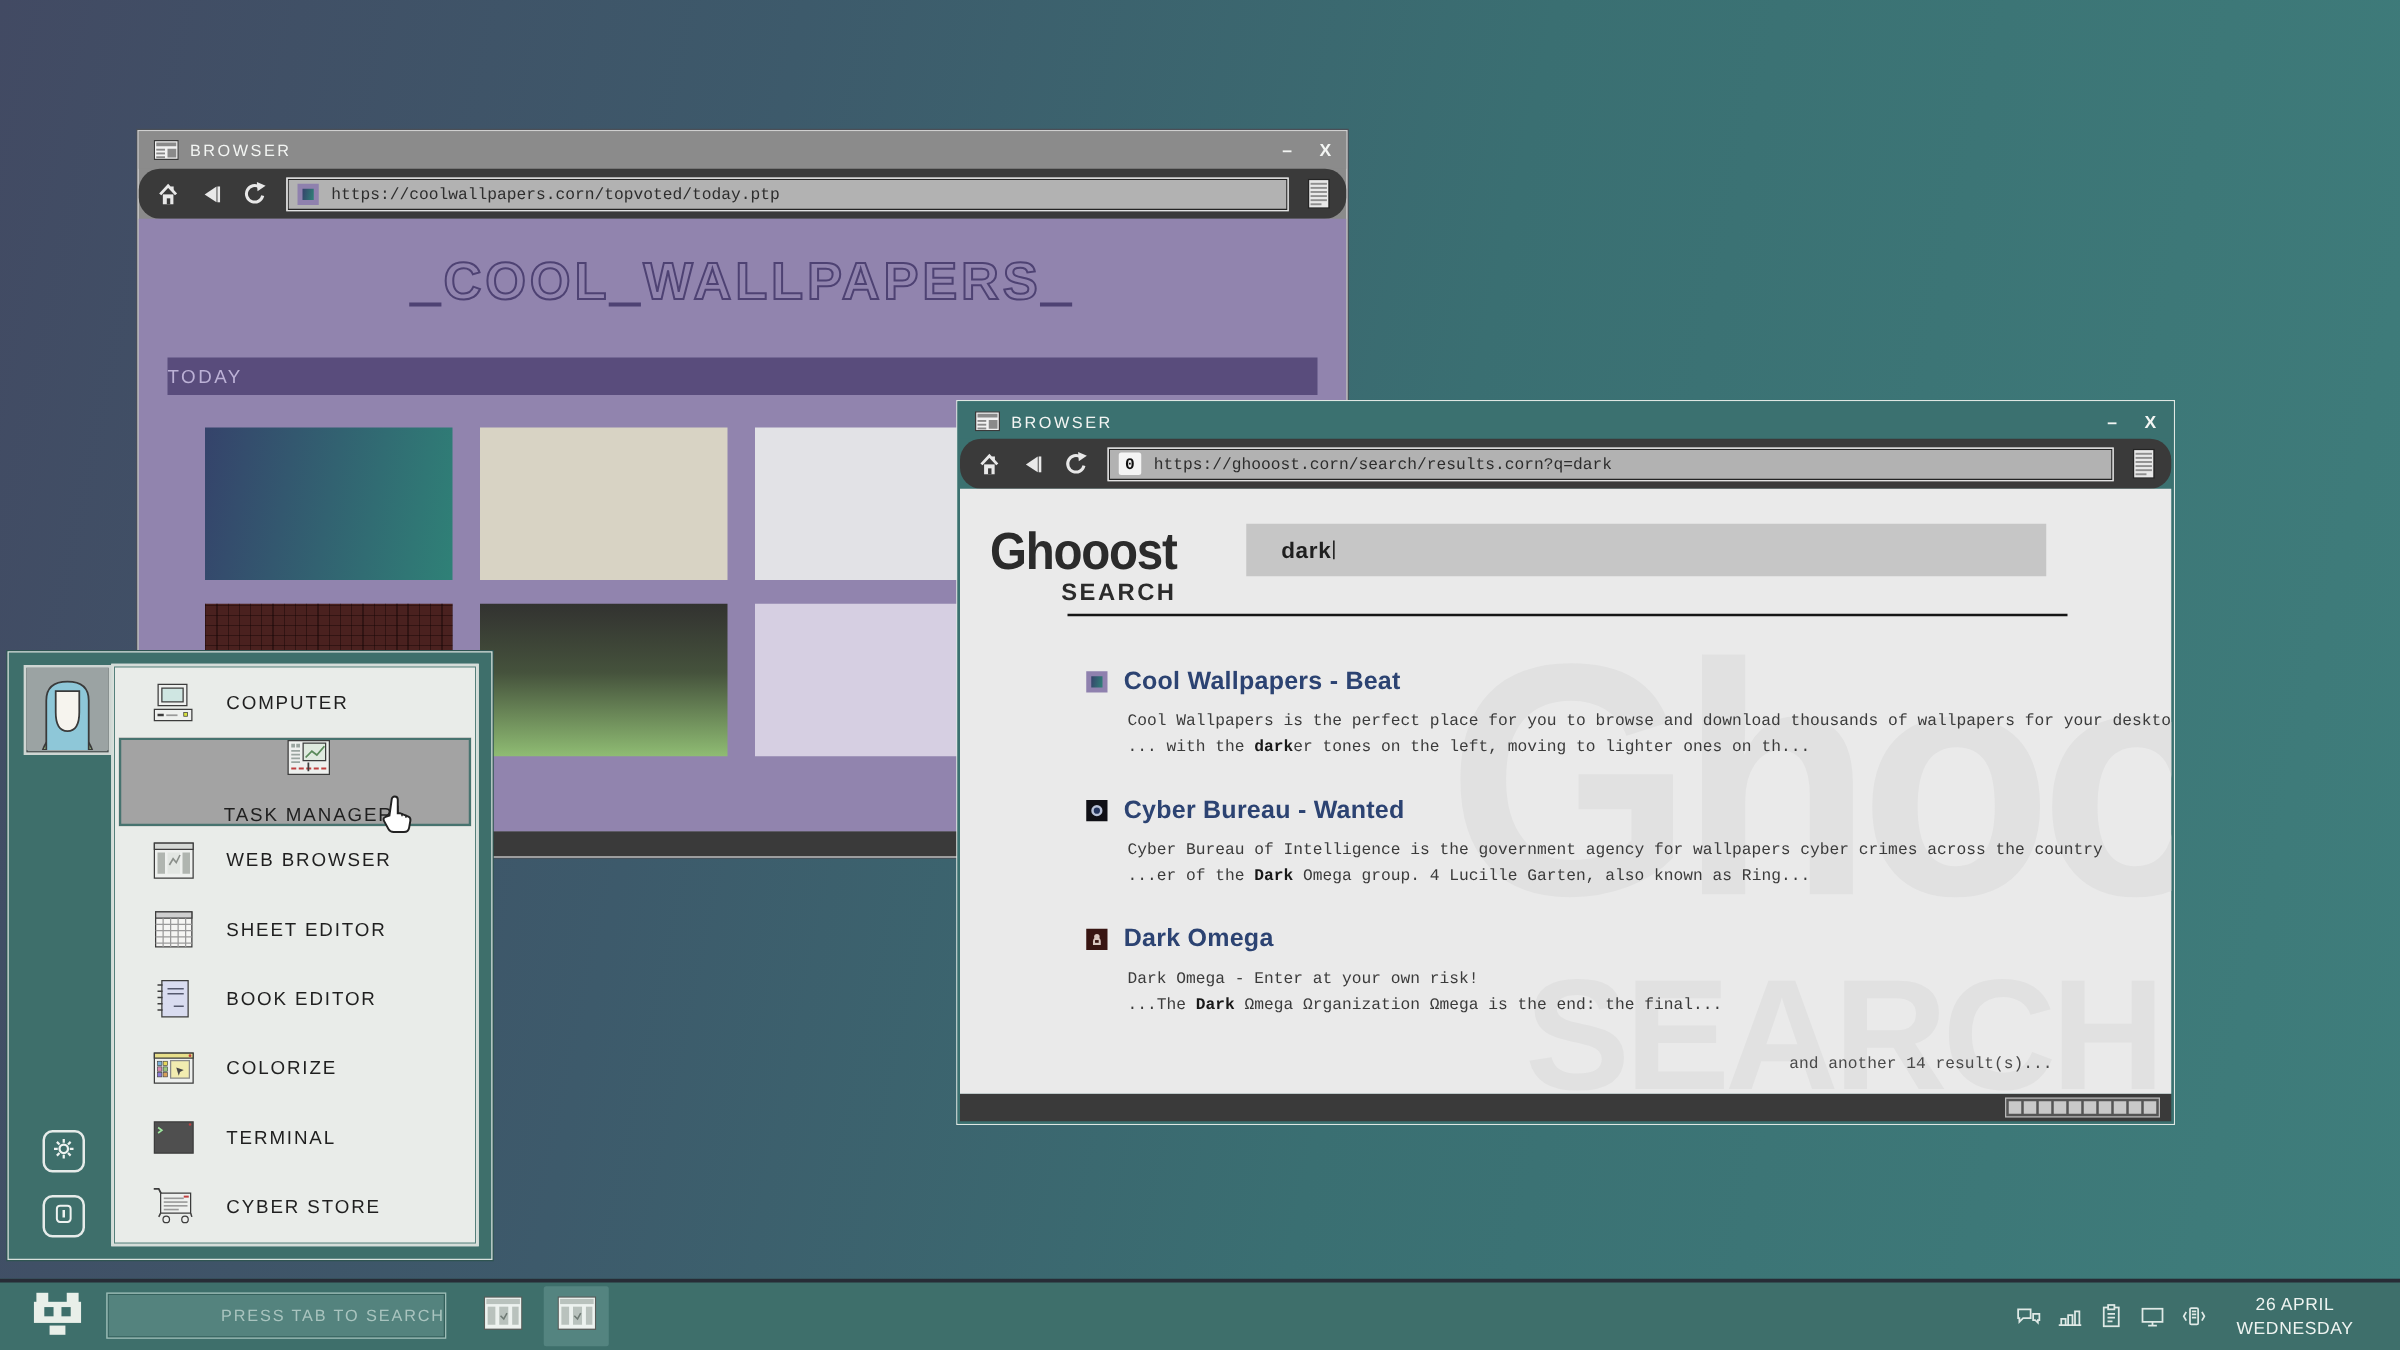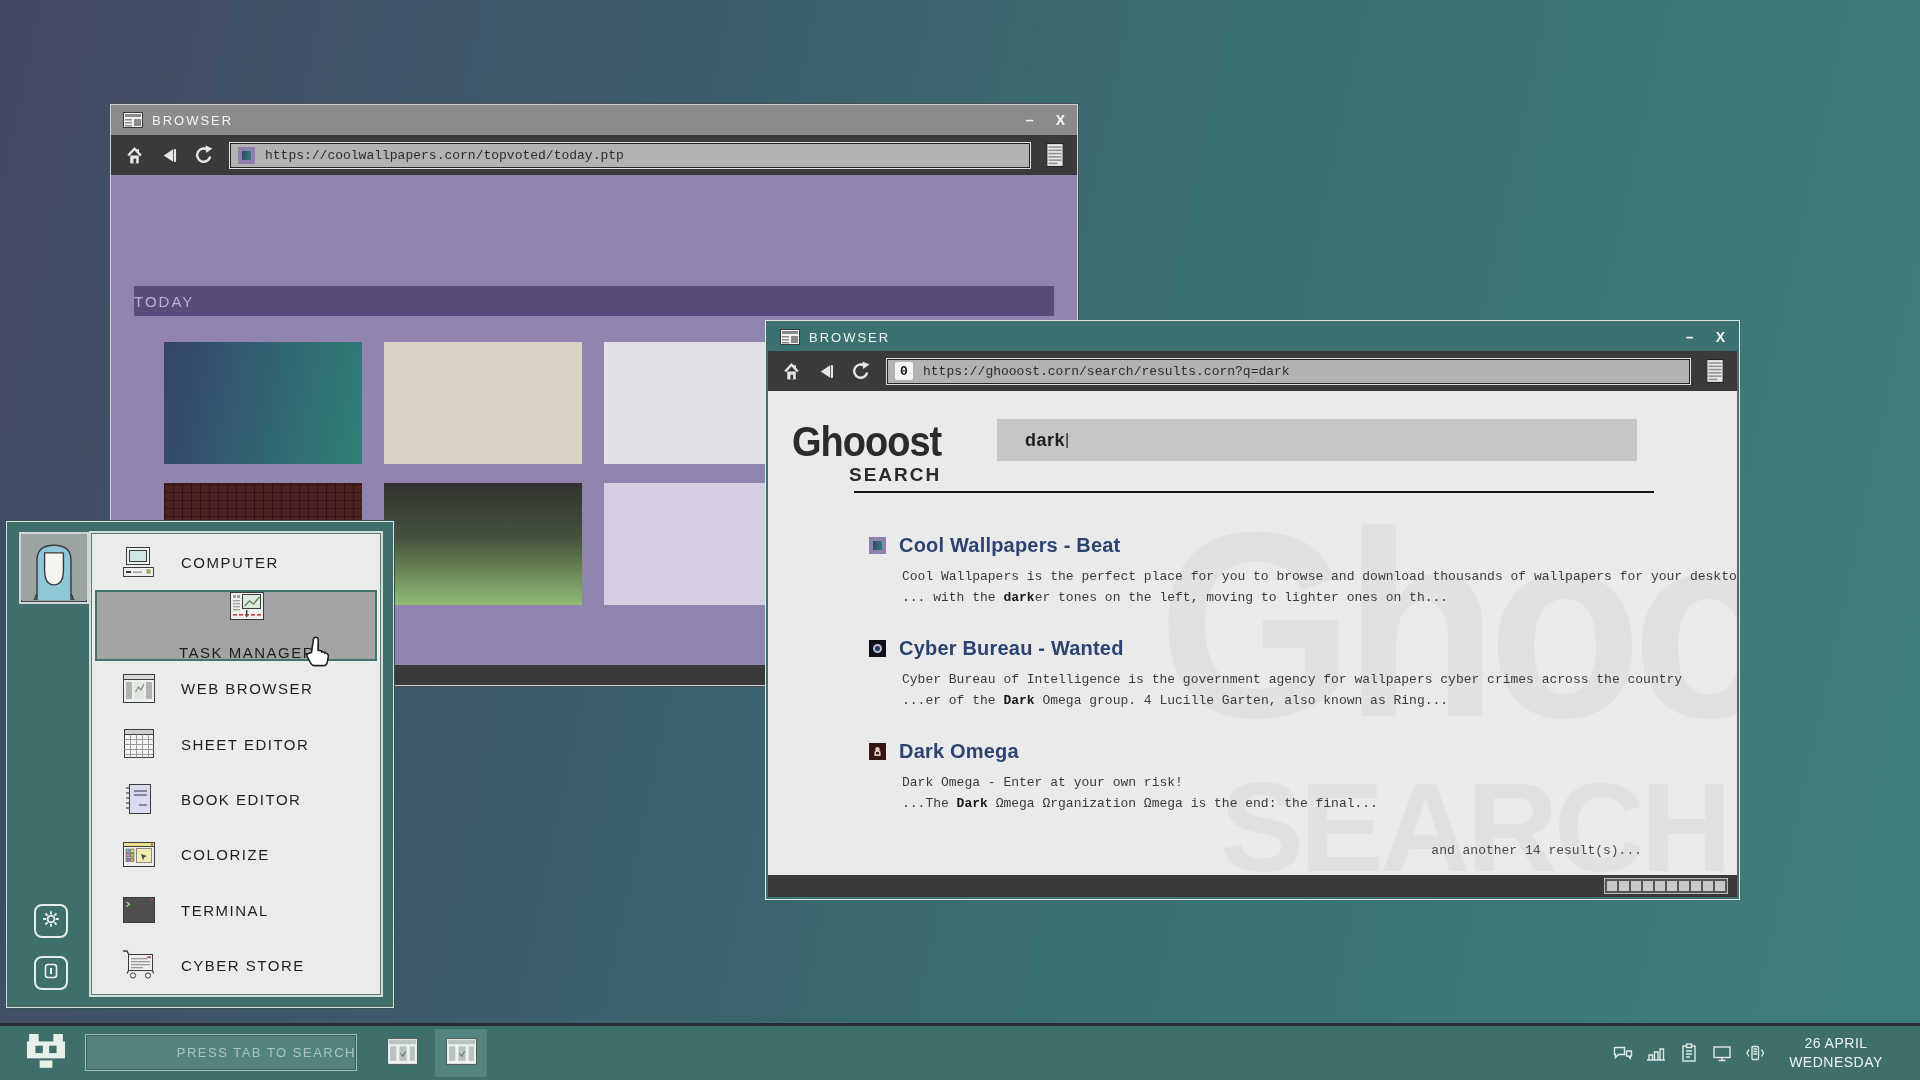--- a/index.html
+++ b/index.html
@@ -13,21 +13,21 @@
   .front-window { left:766px; top:321px; width:973px; height:578px;
                   background:#3b7170; border:2px solid #3b7170; box-shadow:0 0 0 1px #dfe7e3; z-index:3; }
 
   .titlebar { height:30px; display:flex; align-items:center; gap:9px; padding:0 12px; flex:0 0 auto; }
   .back-window .titlebar { background:#8b8b8b; }
   .front-window .titlebar { background:#3b7170; height:28px; }
   .win-title { font-size:13px; letter-spacing:2px; color:#f3f5f3; }
   .win-controls { margin-left:auto; display:flex; gap:22px; }
   .win-btn { color:#f3f5f3; font-size:14px; font-weight:bold; cursor:default; line-height:1; }
 
-  .toolbar { height:40px; background:#3a3a3a; display:flex; align-items:center; gap:15px; padding:0 13px; flex:0 0 auto; }
+  .toolbar { height:40px; background:#3a3a3a; display:flex; align-items:center; gap:15px; padding:0 13px; flex:0 0 auto;border-radius:17px; }
   .tb-icon { width:20px; height:20px; display:flex; align-items:center; justify-content:center; }
   .urlbar { flex:1; height:27px; background:#b2b2b2; border:1px solid #e2e2e2;
             box-shadow:inset 0 0 0 1px #232323; display:flex; align-items:center; gap:10px; padding:0 8px; }
   .url-text { font-family:"Liberation Mono", monospace; font-size:13px; color:#2d2d2d; white-space:nowrap; overflow:hidden; }
   .reader-btn { width:18px; height:24px; }
 
   .statusbar { height:20px; background:#3a3a3a; flex:0 0 auto; display:flex; align-items:center; justify-content:flex-end; padding:0 9px; }
   .front-window .statusbar { height:22px; }
   .segbar { display:flex; gap:2px; padding:2px; border:1px solid #b8b8b8; background:#555; }
   .seg { width:10px; height:10px; background:#c9c9c9; }
@@ -170,20 +170,21 @@
             <rect x="2" y="6" width="12" height="1.4"></rect>
             <rect x="2" y="9" width="12" height="1.4"></rect>
             <rect x="2" y="12" width="12" height="1.4"></rect>
             <rect x="2" y="15" width="12" height="1.4"></rect>
             <rect x="2" y="18" width="8" height="1.4"></rect>
           </g>
         </svg>
     </span>
   </div>
   <div class="content cw-page">
+    <div class="cw-title">_COOL_WALLPAPERS_</div>
     <div class="cw-banner">
       <span class="cw-banner-label">TODAY</span>
     </div>
     <div class="cw-grid">
       <div class="thumb" style="background: linear-gradient(100deg, rgb(53, 67, 107), rgb(47, 129, 119));"></div>
       <div class="thumb" style="background: rgb(216, 211, 196);"></div>
       <div class="thumb" style="background: rgb(226, 226, 230);"></div>
       <div class="thumb" style="background: repeating-linear-gradient(0deg, rgba(20, 5, 5, 0.45) 0px, rgba(20, 5, 5, 0.45) 1px, transparent 1px, transparent 8px), repeating-linear-gradient(90deg, rgba(20, 5, 5, 0.45) 0px, rgba(20, 5, 5, 0.45) 1px, transparent 1px, transparent 9px) rgb(74, 33, 31);"></div>
       <div class="thumb" style="background: linear-gradient(rgb(50, 50, 48) 0%, rgb(69, 82, 60) 45%, rgb(143, 188, 115) 100%);"></div>
       <div class="thumb" style="background: rgb(214, 207, 226);"></div>

